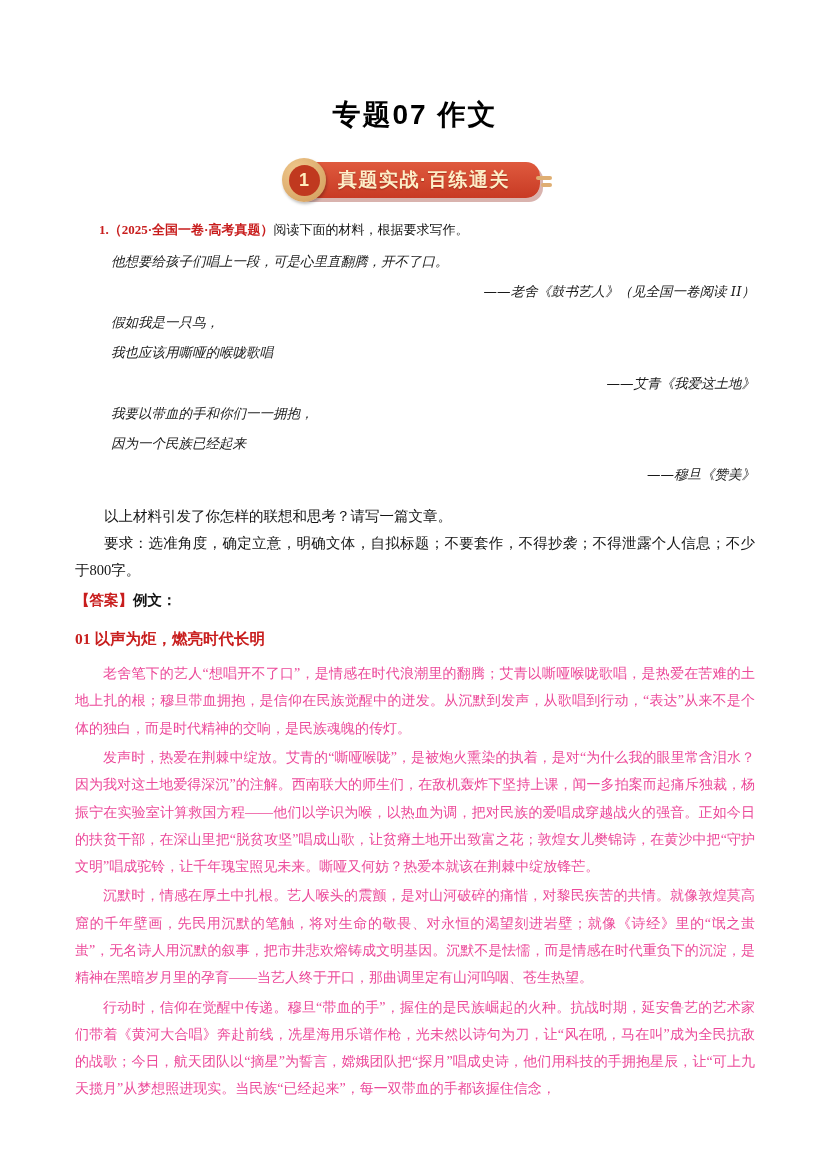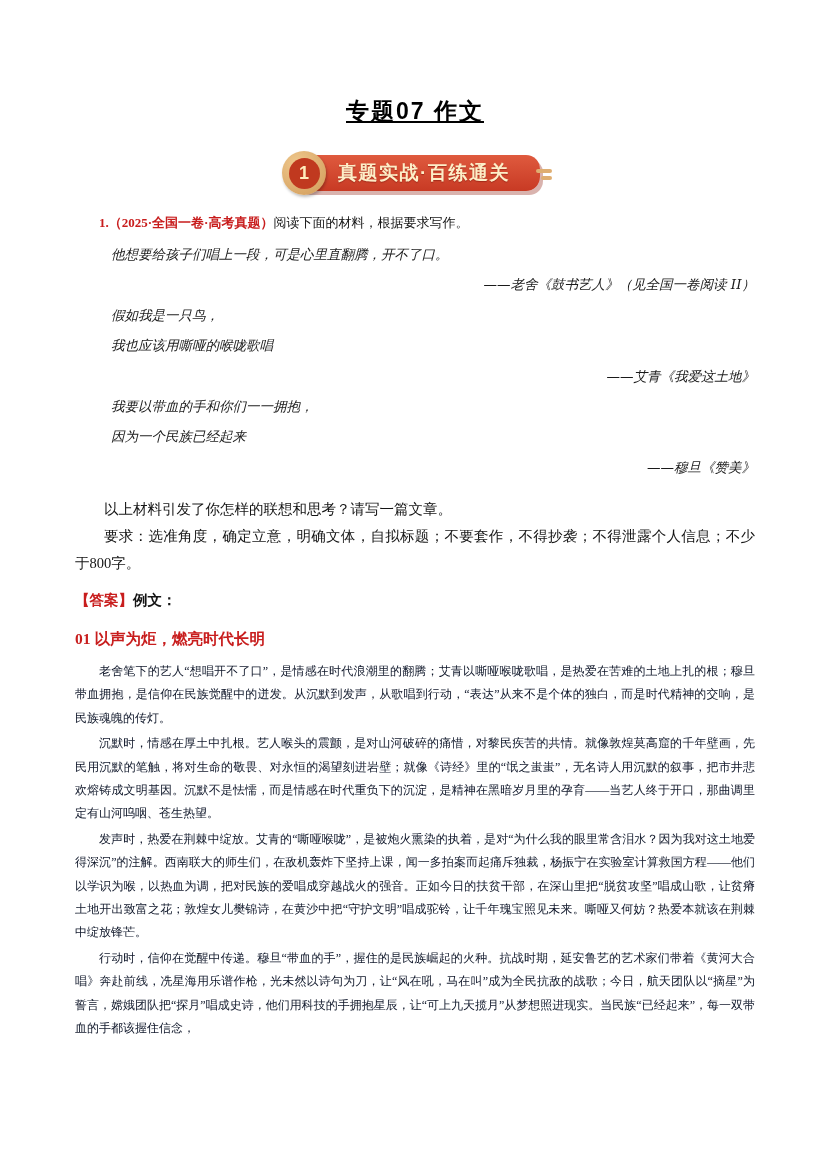--- a/index.html
+++ b/index.html
@@ -5,22 +5,22 @@
   * { margin: 0; padding: 0; box-sizing: border-box; }
   html, body { background: #ffffff; }
   body {
     width: 827px; height: 1169px; margin: 0 auto; overflow: hidden;
     font-family: "Liberation Serif", "DejaVu Serif", serif;
     color: #141414;
   }
   .page { width: 827px; height: 1169px; padding: 96px 72px 20px 75px; background: #fff; position: relative; }
 
   .page-title {
-    text-align: center; font-size: 23px; font-weight: bold; color: #000;
-    font-family: "Liberation Sans", "DejaVu Sans", sans-serif; letter-spacing: 2px; text-decoration: underline;
+    text-align: center; font-size: 28px; font-weight: bold; color: #000;
+    font-family: "Liberation Sans", "DejaVu Sans", sans-serif; letter-spacing: 2px;
   }
 
   
   .banner-wrap { display: flex; justify-content: center; margin: 28px 0 20px; }
   .banner {
     position: relative; height: 36px; display: flex; align-items: center;
     background: linear-gradient(180deg, #df5a3e 0%, #c83a24 100%);
     border-radius: 18px 14px 14px 18px;
     padding: 0 30px 0 48px;
     box-shadow: 3px 4px 0 rgba(146, 38, 22, 0.35);
@@ -57,30 +57,30 @@
   .quote-block { margin: 4px 0 14px; }
   .quote-line {
     font-style: italic; font-size: 13.5px; line-height: 2.25; color: #1a1a1a;
     margin-left: 36px; font-family: "DejaVu Serif", "Liberation Serif", serif;
   }
   .attribution {
     font-style: italic; font-size: 13.5px; line-height: 2.25; text-align: right; color: #1a1a1a;
     font-family: "DejaVu Serif", "Liberation Serif", serif;
   }
   .indent { text-indent: 2em; font-size: 14.5px; line-height: 1.85; text-align: justify; }
-  .answer-label { font-size: 14.5px; line-height: 1.9; margin-top: 11px; }
+  .answer-label { font-size: 14.5px; line-height: 1.9; margin-top: 4px; }
 
   
   .essay-title {
     text-align: left; font-size: 15.5px; font-weight: bold; color: #c81d1d;
     margin: 14px 0 10px;
   }
   .para {
-    text-indent: 2em; font-size: 12px; line-height: 1.95; text-align: justify;
-    color: #0f172a; margin-bottom: 2px;
+    text-indent: 2em; font-size: 14px; line-height: 1.95; text-align: justify;
+    color: #ec4899; margin-bottom: 2px;
   }
 </style>
 </head>
 <body>
 
 <div class="page">
 
   <h1 class="page-title">专题07 作文</h1>
 
   <div class="banner-wrap">
@@ -111,18 +111,18 @@
     </div>
 
     <p class="indent">以上材料引发了你怎样的联想和思考？请写一篇文章。</p>
     <p class="indent">要求：选准角度，确定立意，明确文体，自拟标题；不要套作，不得抄袭；不得泄露个人信息；不少于800字。</p>
 
     <p class="answer-label"><span class="red bold">【答案】</span><span class="bold">例文：</span></p>
 
     <h2 class="essay-title">01 以声为炬，燃亮时代长明</h2>
 
     <p class="para">老舍笔下的艺人“想唱开不了口”，是情感在时代浪潮里的翻腾；艾青以嘶哑喉咙歌唱，是热爱在苦难的土地上扎的根；穆旦带血拥抱，是信仰在民族觉醒中的迸发。从沉默到发声，从歌唱到行动，“表达”从来不是个体的独白，而是时代精神的交响，是民族魂魄的传灯。</p>
+    <p class="para">发声时，热爱在荆棘中绽放。艾青的“嘶哑喉咙”，是被炮火熏染的执着，是对“为什么我的眼里常含泪水？因为我对这土地爱得深沉”的注解。西南联大的师生们，在敌机轰炸下坚持上课，闻一多拍案而起痛斥独裁，杨振宁在实验室计算救国方程——他们以学识为喉，以热血为调，把对民族的爱唱成穿越战火的强音。正如今日的扶贫干部，在深山里把“脱贫攻坚”唱成山歌，让贫瘠土地开出致富之花；敦煌女儿樊锦诗，在黄沙中把“守护文明”唱成驼铃，让千年瑰宝照见未来。嘶哑又何妨？热爱本就该在荆棘中绽放锋芒。</p>
     <p class="para">沉默时，情感在厚土中扎根。艺人喉头的震颤，是对山河破碎的痛惜，对黎民疾苦的共情。就像敦煌莫高窟的千年壁画，先民用沉默的笔触，将对生命的敬畏、对永恒的渴望刻进岩壁；就像《诗经》里的“氓之蚩蚩”，无名诗人用沉默的叙事，把市井悲欢熔铸成文明基因。沉默不是怯懦，而是情感在时代重负下的沉淀，是精神在黑暗岁月里的孕育——当艺人终于开口，那曲调里定有山河呜咽、苍生热望。</p>
-    <p class="para">发声时，热爱在荆棘中绽放。艾青的“嘶哑喉咙”，是被炮火熏染的执着，是对“为什么我的眼里常含泪水？因为我对这土地爱得深沉”的注解。西南联大的师生们，在敌机轰炸下坚持上课，闻一多拍案而起痛斥独裁，杨振宁在实验室计算救国方程——他们以学识为喉，以热血为调，把对民族的爱唱成穿越战火的强音。正如今日的扶贫干部，在深山里把“脱贫攻坚”唱成山歌，让贫瘠土地开出致富之花；敦煌女儿樊锦诗，在黄沙中把“守护文明”唱成驼铃，让千年瑰宝照见未来。嘶哑又何妨？热爱本就该在荆棘中绽放锋芒。</p>
     <p class="para">行动时，信仰在觉醒中传递。穆旦“带血的手”，握住的是民族崛起的火种。抗战时期，延安鲁艺的艺术家们带着《黄河大合唱》奔赴前线，冼星海用乐谱作枪，光未然以诗句为刀，让“风在吼，马在叫”成为全民抗敌的战歌；今日，航天团队以“摘星”为誓言，嫦娥团队把“探月”唱成史诗，他们用科技的手拥抱星辰，让“可上九天揽月”从梦想照进现实。当民族“已经起来”，每一双带血的手都该握住信念，</p>
 
   </div>
 </div>
 
 </body></html>

